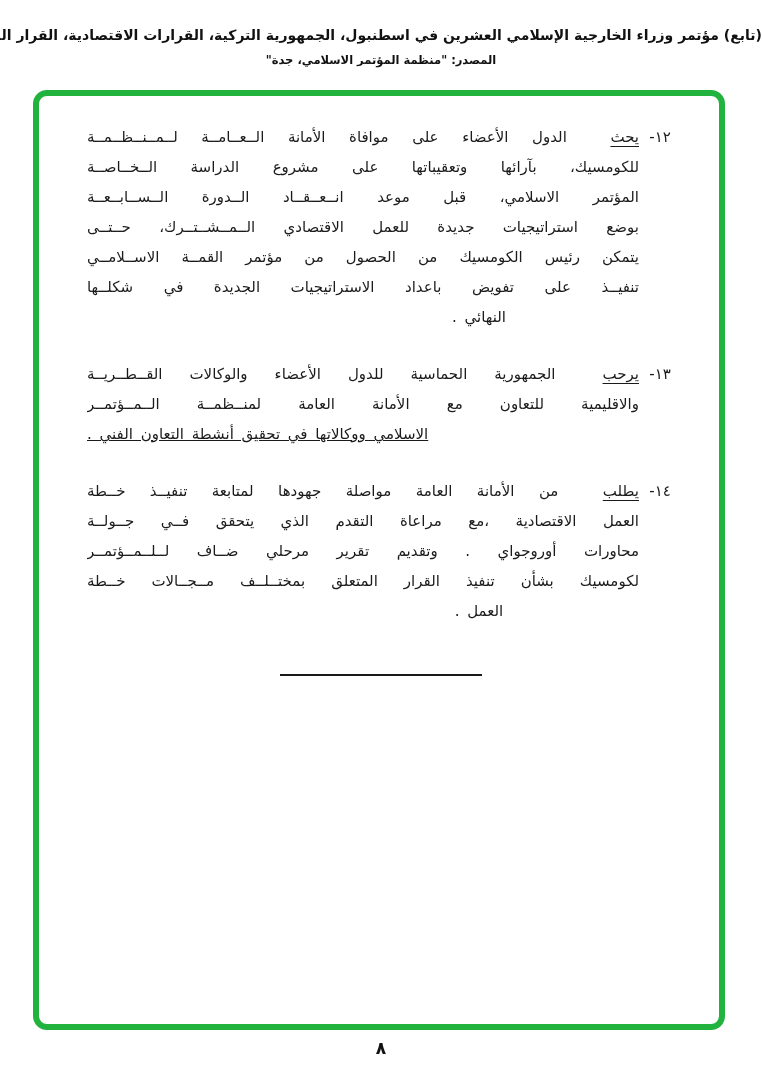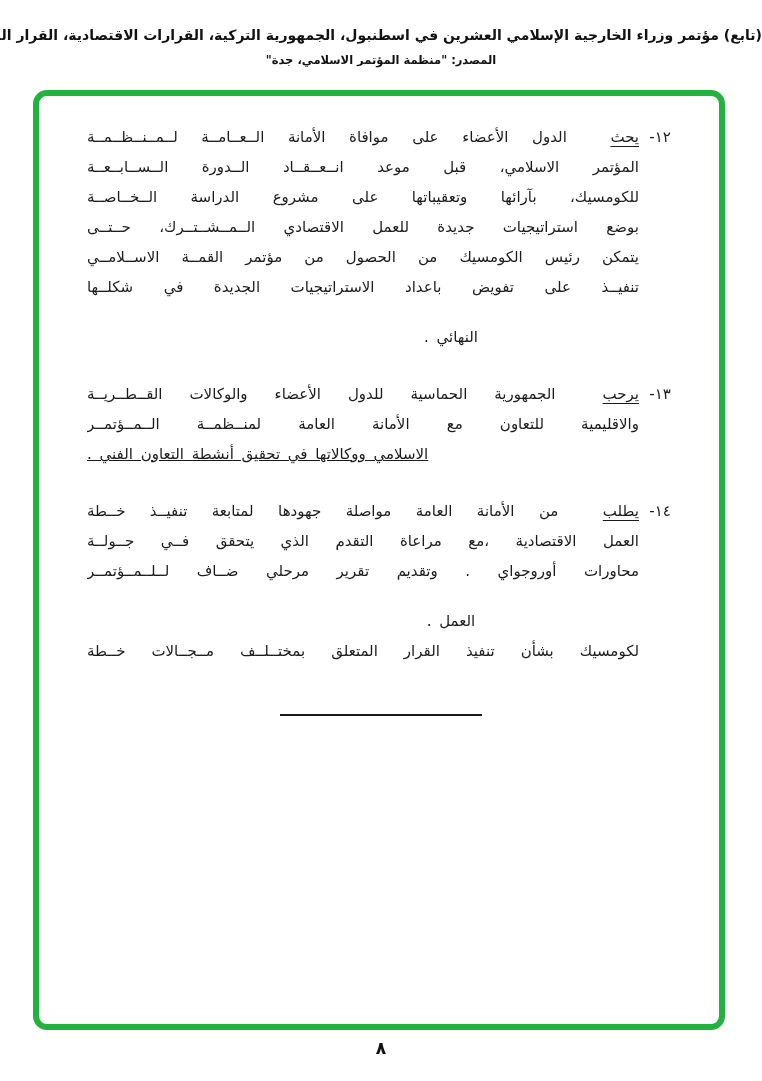--- a/index.html
+++ b/index.html
@@ -67,22 +67,21 @@
     text-align: center;
     white-space: nowrap;
   }
   .ptext { flex: 1; min-width: 0; overflow: hidden; }
   .line { text-align: right; }
   .jline { text-align: justify; text-align-last: justify; }
   .tail-mid {
     text-align: right;
     text-align-last: center;
     position: relative;
-    left: 88px;
-    margin-top: 20px;
+    left: 116px;
   }
   .tail-left { text-align: left; text-align-last: left; text-decoration: underline; }
   .verb {
     text-decoration: underline;
     text-underline-offset: 4px;
     margin-left: 20px;
   }
   
   .divider {
     width: 202px;
@@ -112,22 +111,22 @@
   <div class="frame">
     <div class="doc-body">
 
       <div class="para">
         <div class="num">١٢-</div>
         <div class="ptext">
           <div class="line jline">
             <span class="verb">يحث</span>
             <span>الدول الأعضاء على موافاة الأمانة الــعــامــة لــمــنــظــمــة</span>
           </div>
+          <div class="line jline">للكومسيك، بآرائها وتعقيباتها على مشروع الدراسة الــخــاصــة</div>
           <div class="line jline">المؤتمر الاسلامي، قبل موعد انــعــقــاد الــدورة الــســابــعــة</div>
-          <div class="line jline">للكومسيك، بآرائها وتعقيباتها على مشروع الدراسة الــخــاصــة</div>
           <div class="line jline">بوضع استراتيجيات جديدة للعمل الاقتصادي الــمــشــتــرك، حــتــى</div>
           <div class="line jline">يتمكن رئيس الكومسيك من الحصول من مؤتمر القمــة الاســلامــي</div>
           <div class="line jline">تنفيــذ على تفويض باعداد الاستراتيجيات الجديدة في شكلــها</div>
           <div class="line tail-mid">النهائي .</div>
         </div>
       </div>
 
       <div class="para">
         <div class="num">١٣-</div>
         <div class="ptext">
@@ -142,22 +141,22 @@
 
       <div class="para">
         <div class="num">١٤-</div>
         <div class="ptext">
           <div class="line jline">
             <span class="verb">يطلب</span>
             <span>من الأمانة العامة مواصلة جهودها لمتابعة تنفيــذ خــطة</span>
           </div>
           <div class="line jline">العمل الاقتصادية ،مع مراعاة التقدم الذي يتحقق فــي جــولــة</div>
           <div class="line jline">محاورات أوروجواي . وتقديم تقرير مرحلي ضــاف لــلــمــؤتمــر</div>
+          <div class="line jline">لكومسيك بشأن تنفيذ القرار المتعلق بمختــلــف مــجــالات خــطة</div>
           <div class="line tail-mid">العمل .</div>
-          <div class="line jline">لكومسيك بشأن تنفيذ القرار المتعلق بمختــلــف مــجــالات خــطة</div>
         </div>
       </div>
 
       <hr class="divider">
 
     </div>
   </div>
 
   <div class="pagenum">٨</div>
 

